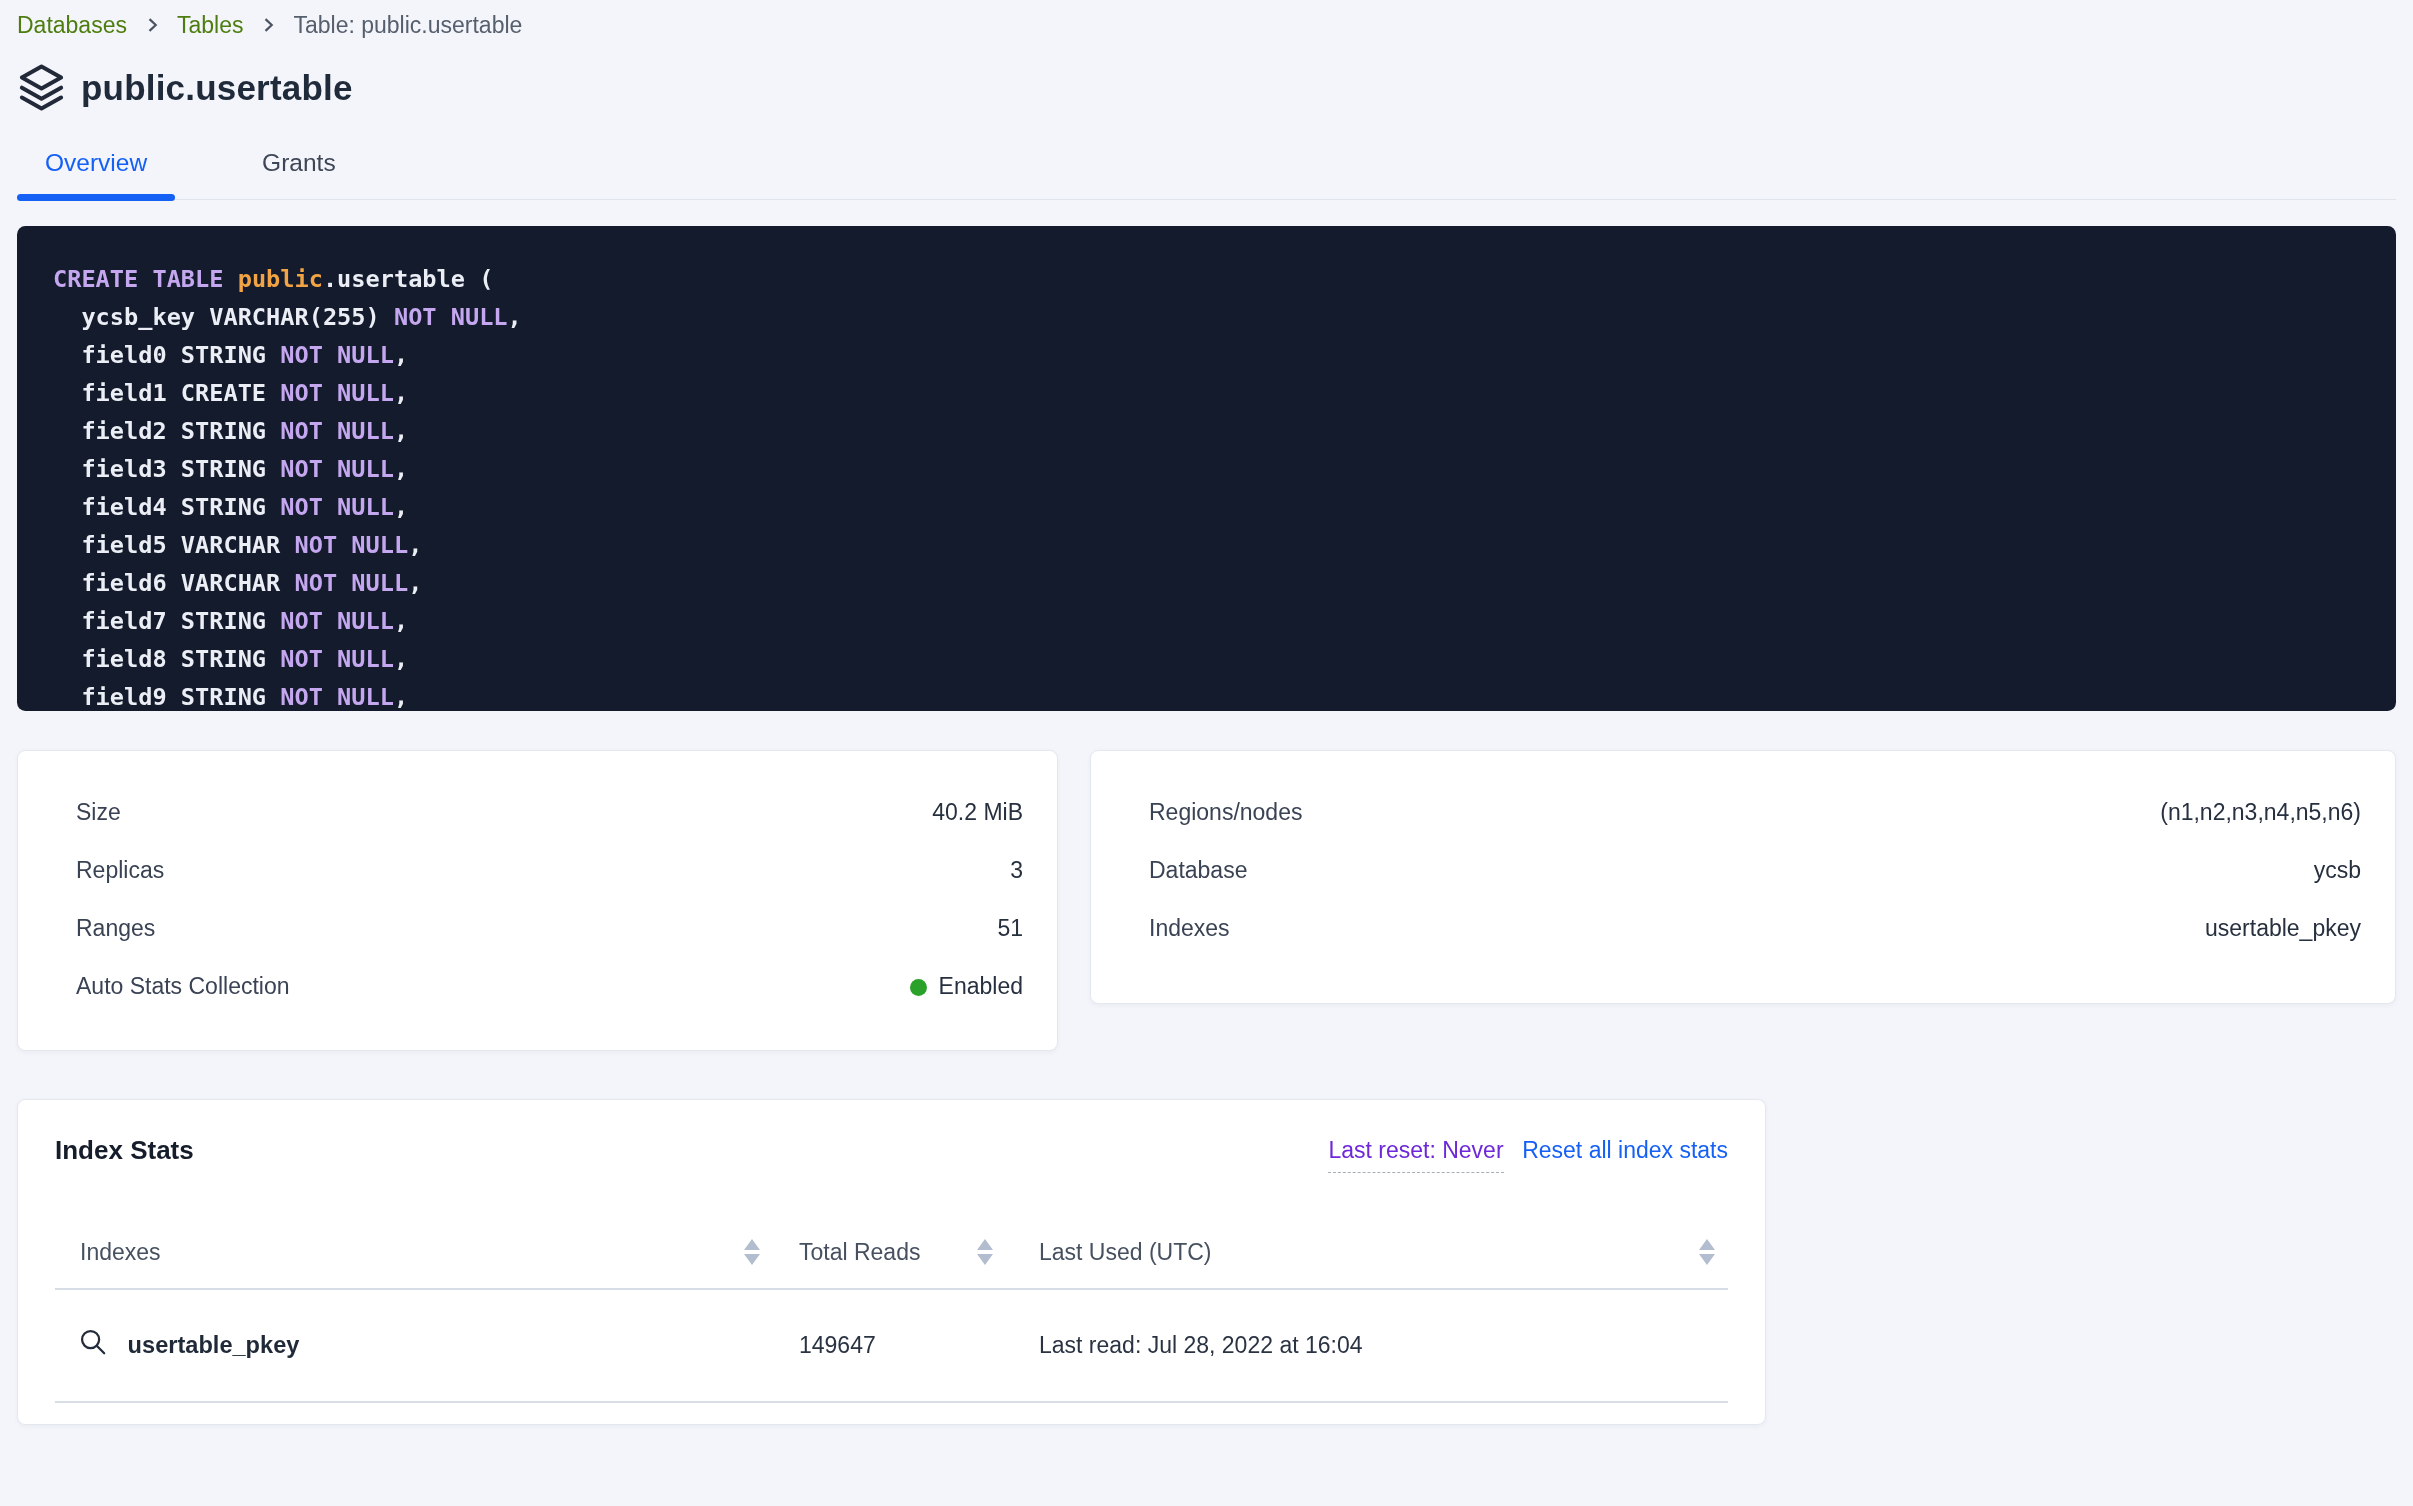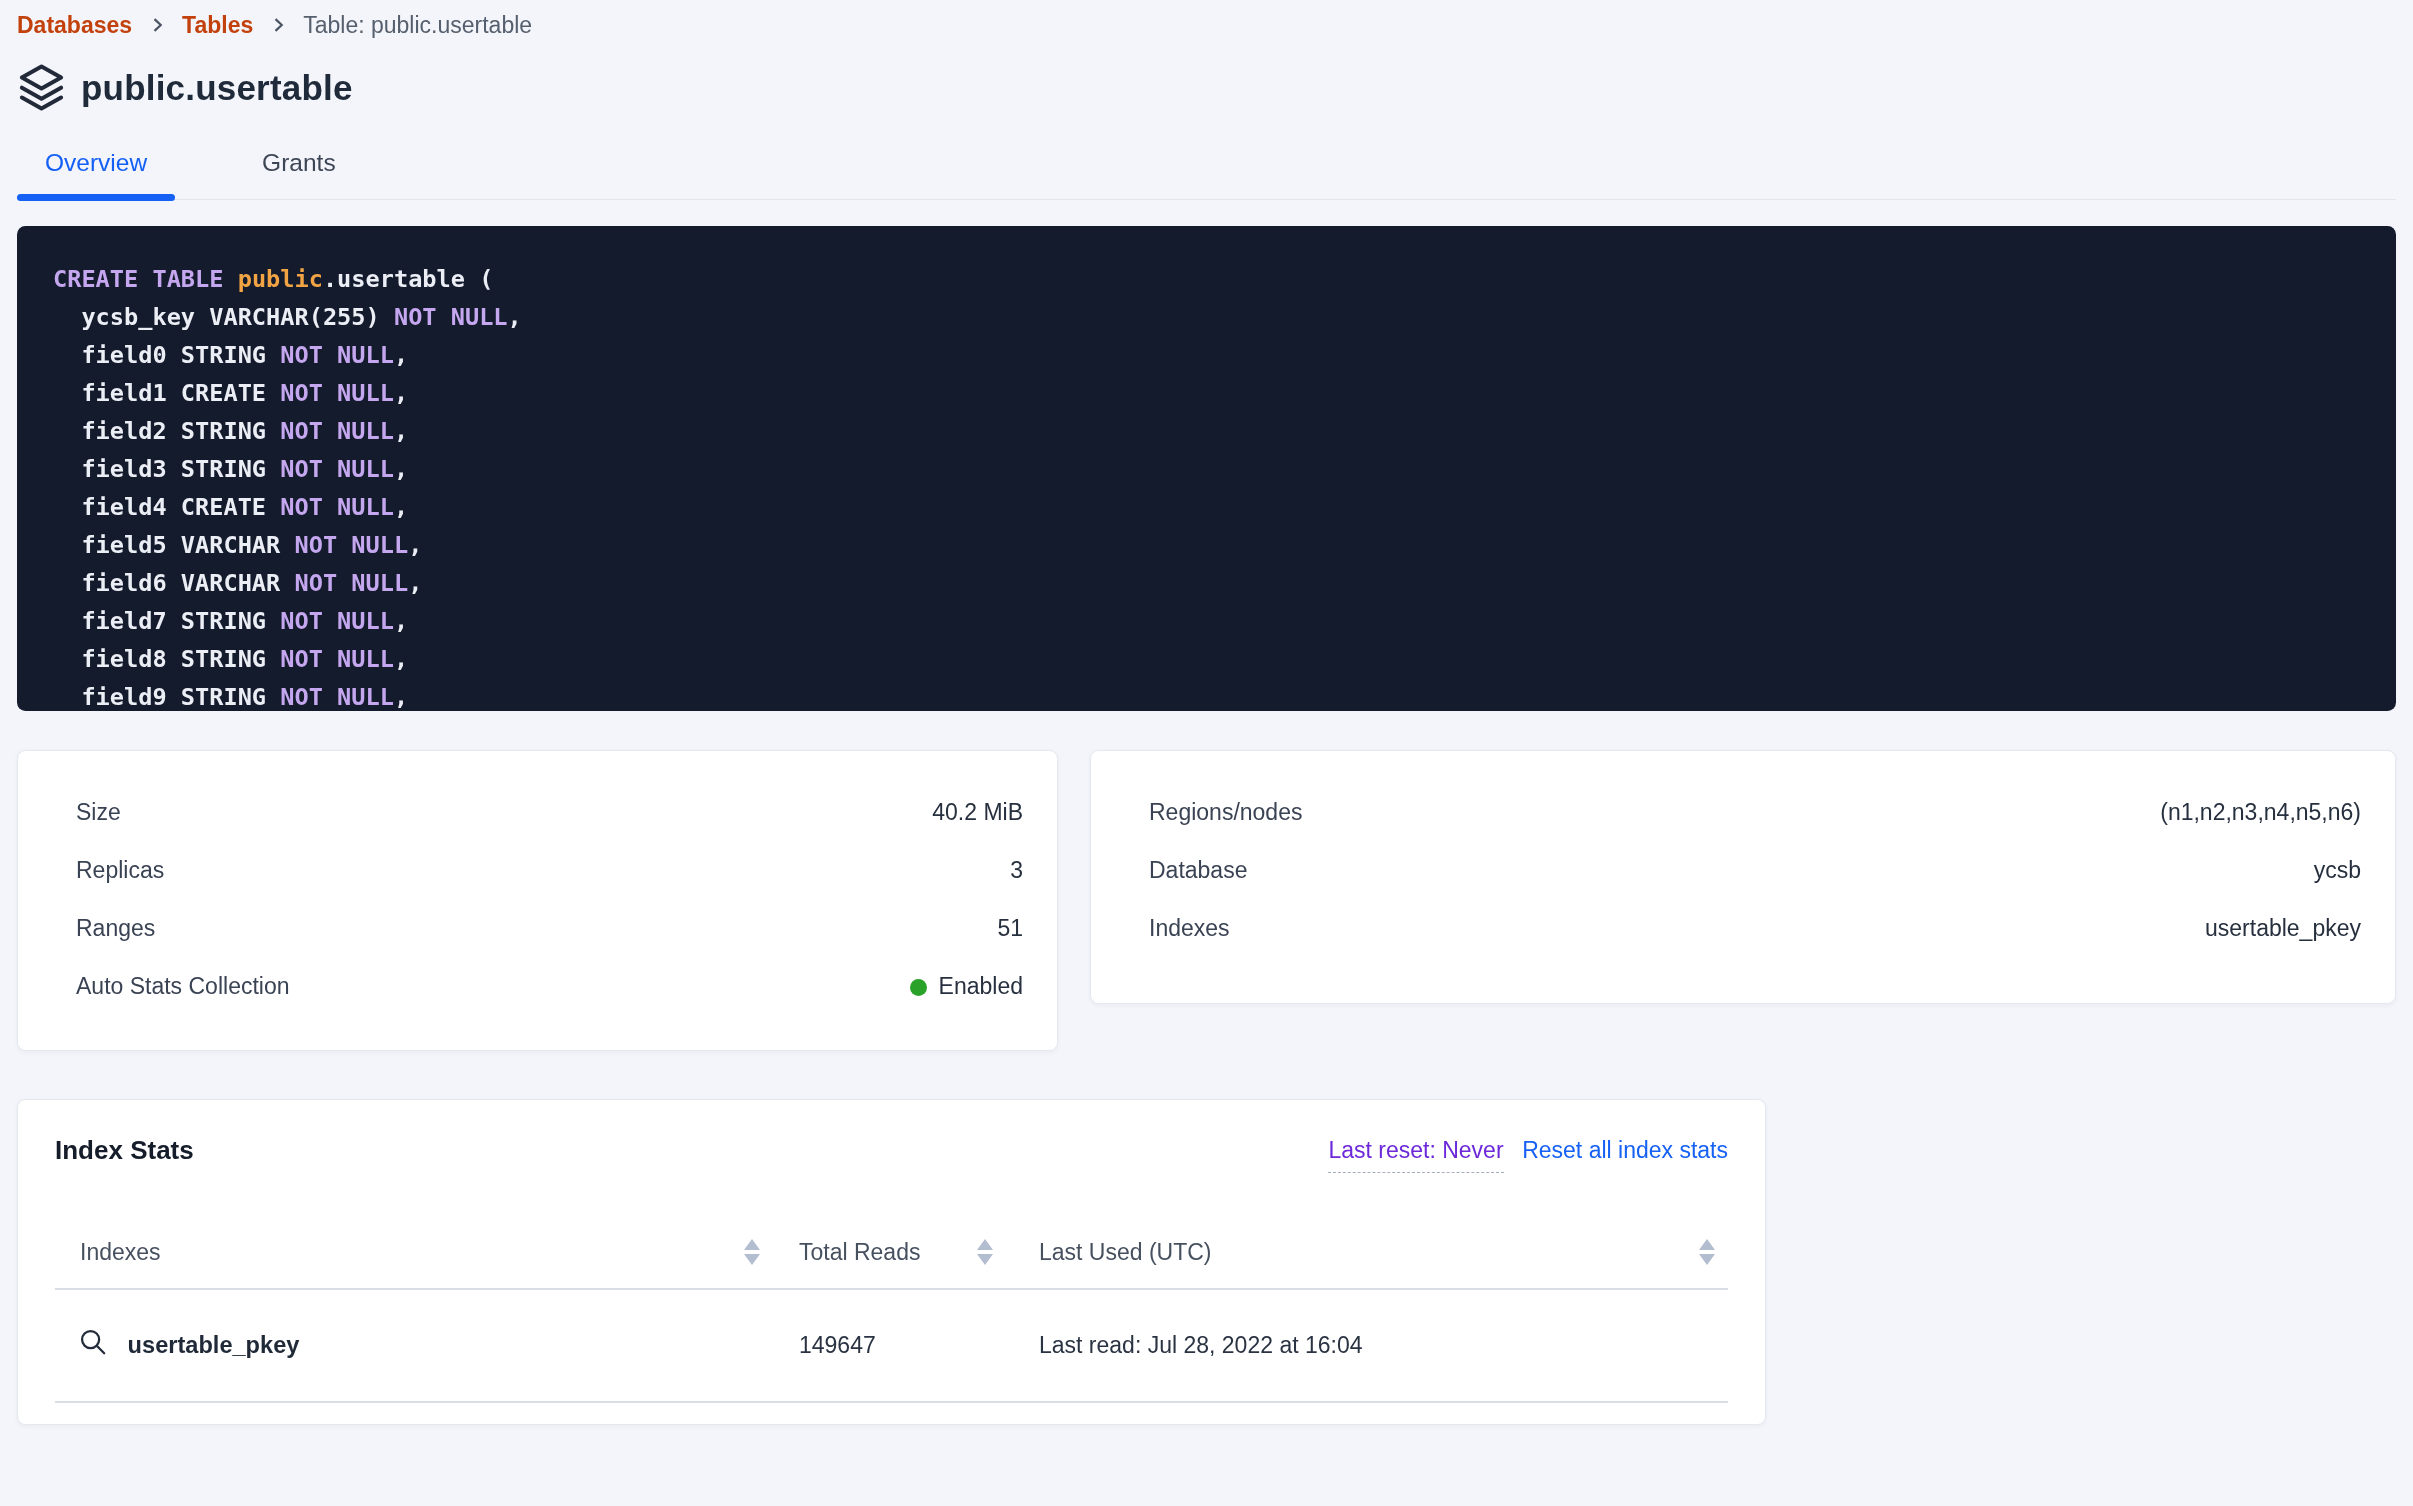--- a/index.html
+++ b/index.html
@@ -3,21 +3,21 @@
 <meta charset="utf-8">
 <style>
   * { margin:0; padding:0; box-sizing:border-box; }
   html,body { background:#f4f5fa; }
   body { font-family:"Liberation Sans", sans-serif; }
   .screen { position:relative; width:2413px; height:1506px; background:#f4f5fa; overflow:hidden; }
   .content { padding:0 17px; }
 
   
   .breadcrumb { display:flex; align-items:center; gap:15px; padding-top:11.8px; font-size:23px; }
-  .breadcrumb a { color:#c2410c; text-decoration:none; font-weight:700; cursor:pointer; }
+  .breadcrumb a { color:#4d7c0f; text-decoration:none; font-weight:400; cursor:pointer; }
   .crumb-current { color:#555f6d; }
   .crumb-sep { display:flex; align-items:center; }
 
   
   .title-row { margin-top:23.6px; display:flex; align-items:center; gap:15px; }
   .page-title { font-size:35px; font-weight:600; color:#1f2a3a; letter-spacing:0.2px; }
 
   
   .tabs { margin-top:35px; display:flex; border-bottom:1.7px solid #e0e4ed; }
   .tab { position:relative; font-size:24.5px; color:#3d4656; padding:0 28px 22px; cursor:pointer; }
@@ -114,21 +114,21 @@
       <div class="tab">Grants</div>
     </div>
 
     <div class="code-block">
         <div class="code-line"><span class="tok-kw">CREATE TABLE </span><span class="tok-db">public</span><span class="tok-pl">.usertable (</span></div>
         <div class="code-line"><span class="tok-pl">  ycsb_key VARCHAR(255) </span><span class="tok-kw">NOT NULL</span><span class="tok-pl">,</span></div>
         <div class="code-line"><span class="tok-pl">  field0 STRING </span><span class="tok-kw">NOT NULL</span><span class="tok-pl">,</span></div>
         <div class="code-line"><span class="tok-pl">  field1 CREATE </span><span class="tok-kw">NOT NULL</span><span class="tok-pl">,</span></div>
         <div class="code-line"><span class="tok-pl">  field2 STRING </span><span class="tok-kw">NOT NULL</span><span class="tok-pl">,</span></div>
         <div class="code-line"><span class="tok-pl">  field3 STRING </span><span class="tok-kw">NOT NULL</span><span class="tok-pl">,</span></div>
-        <div class="code-line"><span class="tok-pl">  field4 CREATE </span><span class="tok-kw">NOT NULL</span><span class="tok-pl">,</span></div>
+        <div class="code-line"><span class="tok-pl">  field4 STRING </span><span class="tok-kw">NOT NULL</span><span class="tok-pl">,</span></div>
         <div class="code-line"><span class="tok-pl">  field5 VARCHAR </span><span class="tok-kw">NOT NULL</span><span class="tok-pl">,</span></div>
         <div class="code-line"><span class="tok-pl">  field6 VARCHAR </span><span class="tok-kw">NOT NULL</span><span class="tok-pl">,</span></div>
         <div class="code-line"><span class="tok-pl">  field7 STRING </span><span class="tok-kw">NOT NULL</span><span class="tok-pl">,</span></div>
         <div class="code-line"><span class="tok-pl">  field8 STRING </span><span class="tok-kw">NOT NULL</span><span class="tok-pl">,</span></div>
         <div class="code-line"><span class="tok-pl">  field9 STRING </span><span class="tok-kw">NOT NULL</span><span class="tok-pl">,</span></div>
       </div>
 
     <div class="cards">
 
       <div class="card details-left">

